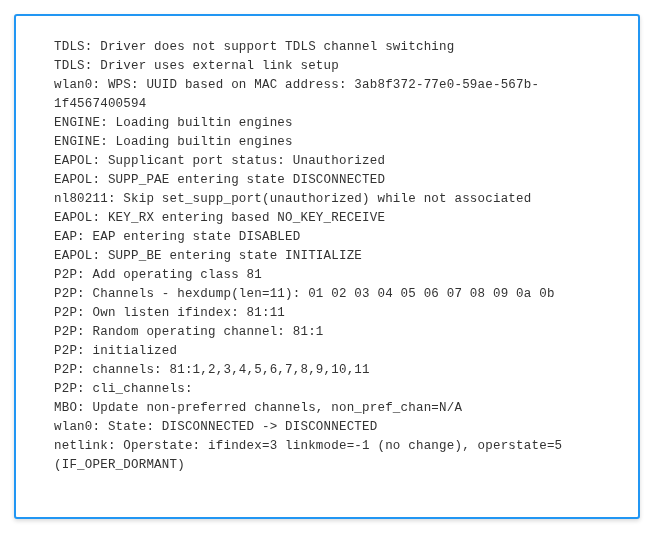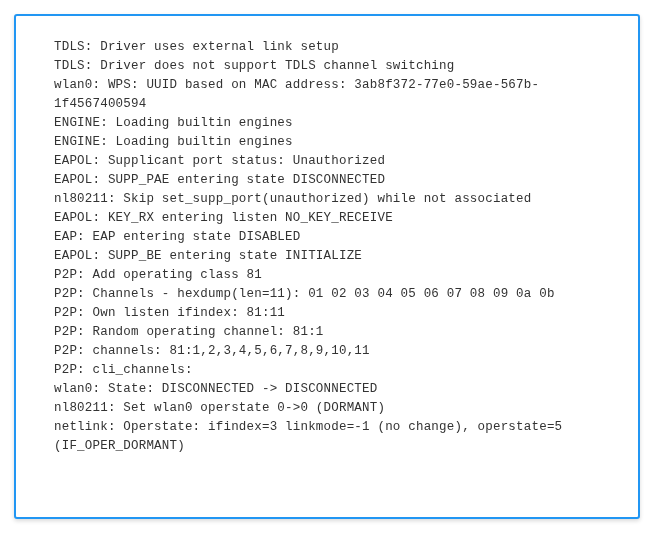--- a/index.html
+++ b/index.html
@@ -29,33 +29,34 @@
       color: #333333;
       white-space: pre-wrap;
       word-wrap: break-word;
       letter-spacing: 0.2px;
     }
   </style>
 </head>
 <body>
 
 <div class="terminal-output">
+  <div class="log-line">TDLS: Driver does not support TDLS channel switching</div>
   <div class="log-line">TDLS: Driver uses external link setup</div>
-  <div class="log-line">TDLS: Driver does not support TDLS channel switching</div>
   <div class="log-line">wlan0: WPS: UUID based on MAC address: 3ab8f372-77e0-59ae-567b-1f4567400594</div>
   <div class="log-line">ENGINE: Loading builtin engines</div>
   <div class="log-line">ENGINE: Loading builtin engines</div>
   <div class="log-line">EAPOL: Supplicant port status: Unauthorized</div>
   <div class="log-line">EAPOL: SUPP_PAE entering state DISCONNECTED</div>
   <div class="log-line">nl80211: Skip set_supp_port(unauthorized) while not associated</div>
-  <div class="log-line">EAPOL: KEY_RX entering listen NO_KEY_RECEIVE</div>
+  <div class="log-line">EAPOL: KEY_RX entering based NO_KEY_RECEIVE</div>
   <div class="log-line">EAP: EAP entering state DISABLED</div>
   <div class="log-line">EAPOL: SUPP_BE entering state INITIALIZE</div>
   <div class="log-line">P2P: Add operating class 81</div>
   <div class="log-line">P2P: Channels - hexdump(len=11): 01 02 03 04 05 06 07 08 09 0a 0b</div>
   <div class="log-line">P2P: Own listen ifindex: 81:11</div>
   <div class="log-line">P2P: Random operating channel: 81:1</div>
+  <div class="log-line">P2P: initialized</div>
   <div class="log-line">P2P: channels: 81:1,2,3,4,5,6,7,8,9,10,11</div>
   <div class="log-line">P2P: cli_channels:</div>
+  <div class="log-line">MBO: Update non-preferred channels, non_pref_chan=N/A</div>
   <div class="log-line">wlan0: State: DISCONNECTED -&gt; DISCONNECTED</div>
-  <div class="log-line">nl80211: Set wlan0 operstate 0-&gt;0 (DORMANT)</div>
   <div class="log-line">netlink: Operstate: ifindex=3 linkmode=-1 (no change), operstate=5 (IF_OPER_DORMANT)</div>
 </div>
 
 </body></html>

